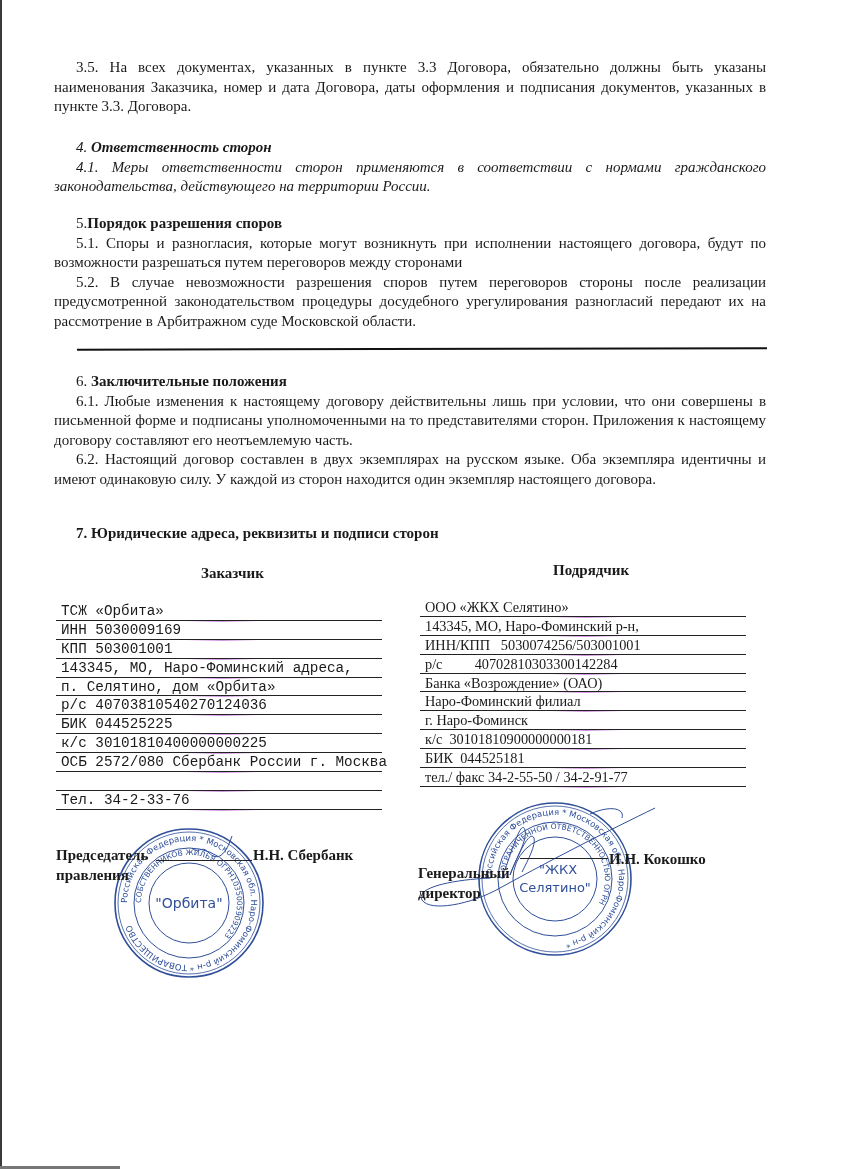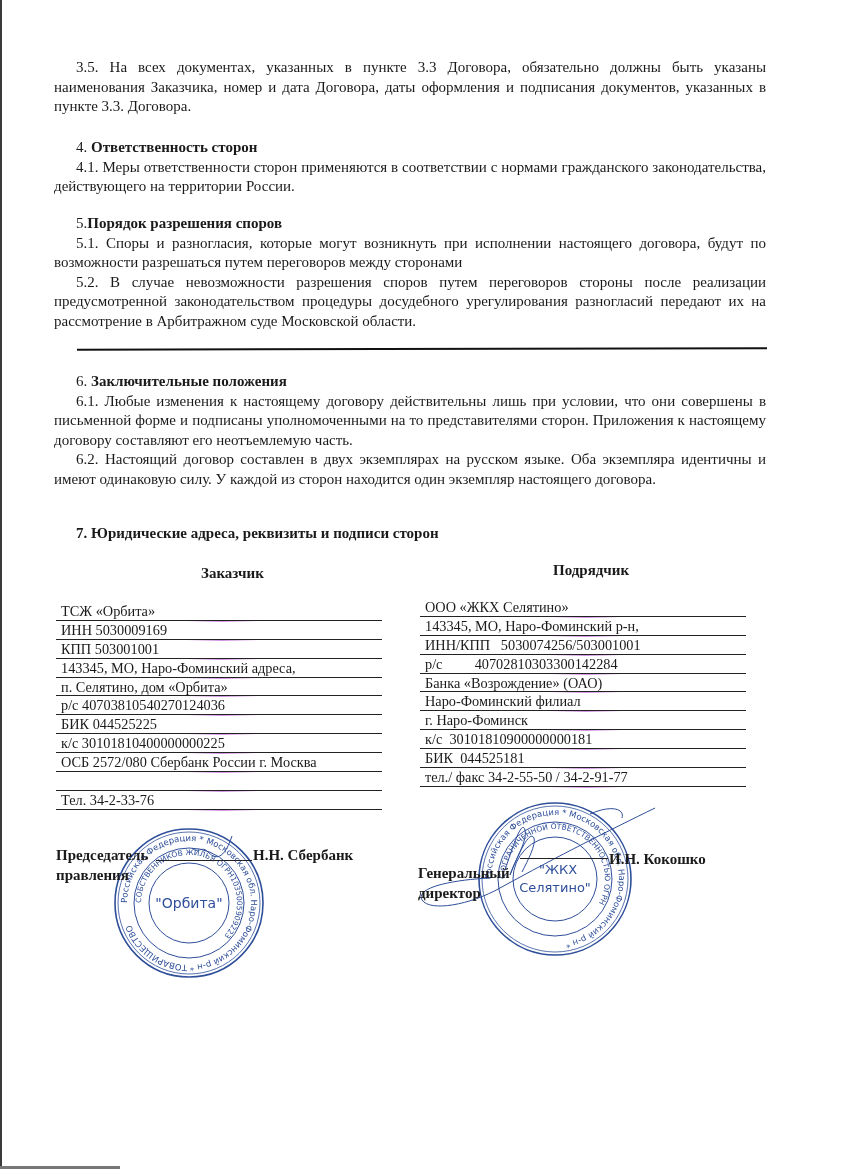--- a/index.html
+++ b/index.html
@@ -36,21 +36,21 @@
 </head>
 <body>
 
 <div class="left-edge"></div>
 <div class="bottom-edge"></div>
 
 <div class="para" style="top:58px;">
   <p class="indent">3.5. На всех документах, указанных в пункте 3.3 Договора, обязательно должны быть указаны наименования Заказчика, номер и дата Договора, даты оформления и подписания документов, указанных в пункте 3.3. Договора.</p>
 </div>
 
-<div class="para" style="top:138px;">
+<div class="para" style="top:138px;font-style:italic;">
   <p class="h indent"><span>4. </span><b>Ответственность сторон</b></p>
   <p class="indent">4.1. Меры ответственности сторон применяются в соответствии с нормами гражданского законодательства, действующего на территории России.</p>
 </div>
 
 <div class="para" style="top:214px;">
   <p class="h indent"><span>5.</span><b>Порядок разрешения споров</b></p>
   <p class="indent">5.1. Споры и разногласия, которые могут возникнуть при исполнении настоящего договора, будут по возможности разрешаться путем переговоров между сторонами</p>
   <p class="indent">5.2. В случае невозможности разрешения споров путем переговоров стороны после реализации предусмотренной законодательством процедуры досудебного урегулирования разногласий передают их на рассмотрение в Арбитражном суде Московской области.</p>
 </div>
 
@@ -62,21 +62,21 @@
   <p class="indent">6.2. Настоящий договор составлен в двух экземплярах на русском языке. Оба экземпляра идентичны и имеют одинаковую силу. У каждой из сторон находится один экземпляр настоящего договора.</p>
 </div>
 
 <div class="para" style="top:524px;">
   <p class="h indent"><b>7. Юридические адреса,  реквизиты и подписи сторон</b></p>
 </div>
 
 <div class="party-title" style="left:162px; top:565px;">Заказчик</div>
 <div class="party-title" style="left:514px; top:562px;">Подрядчик</div>
 
-<div class="req" style="left:56px; top:602px; width:326px;">
+<div class="req" style="left:56px; top:602px; width:326px;font-family:Liberation Mono, monospace;">
   <div class="row">ТСЖ «Орбита»</div>
   <div class="row">ИНН 5030009169</div>
   <div class="row">КПП 503001001</div>
   <div class="row">143345, МО, Наро-Фоминский адреса,</div>
   <div class="row">п. Селятино, дом «Орбита»</div>
   <div class="row">р/с 40703810540270124036</div>
   <div class="row">БИК 044525225</div>
   <div class="row">к/с 30101810400000000225</div>
   <div class="row">ОСБ 2572/080 Сбербанк России г. Москва</div>
   <div class="row"></div>

